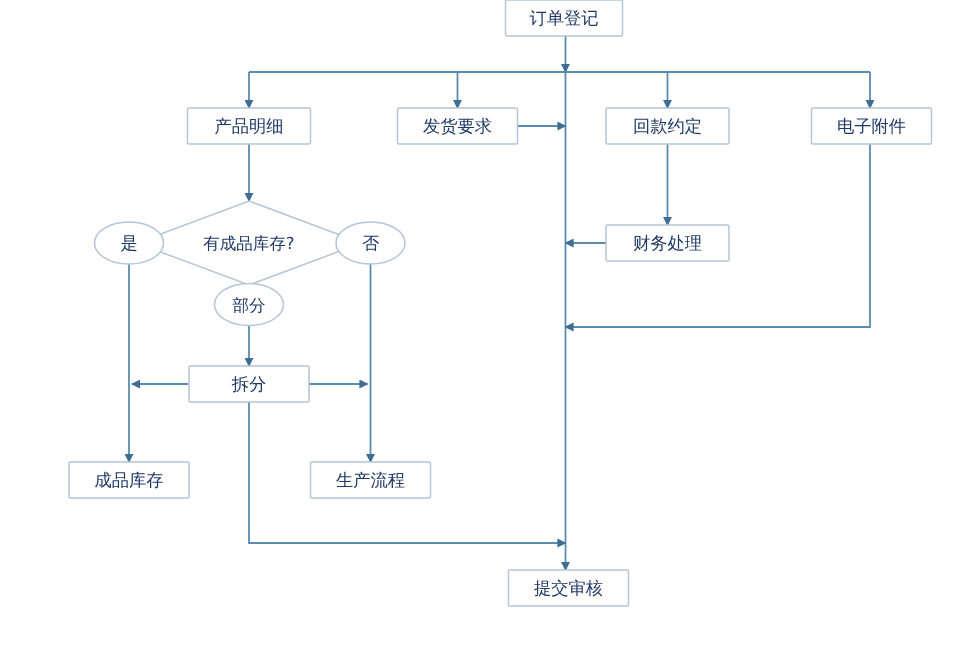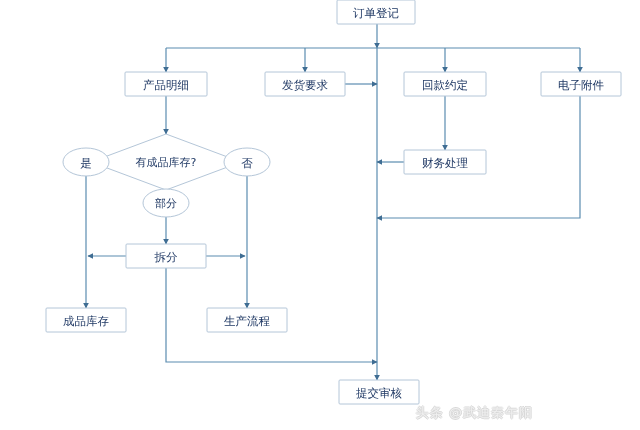--- a/index.html
+++ b/index.html
@@ -191,14 +191,13 @@
       </g>
 
       <g>
         <rect class="node-box" x="339" y="380" width="80" height="24" rx="1"></rect>
         <text class="node-label" x="379" y="393">提交审核</text>
       </g>
 
     </g>
   </svg>
 
-  <div class="watermark-text">头条 @武迪秦午阳</div>
 </div>
 
 </body></html>

